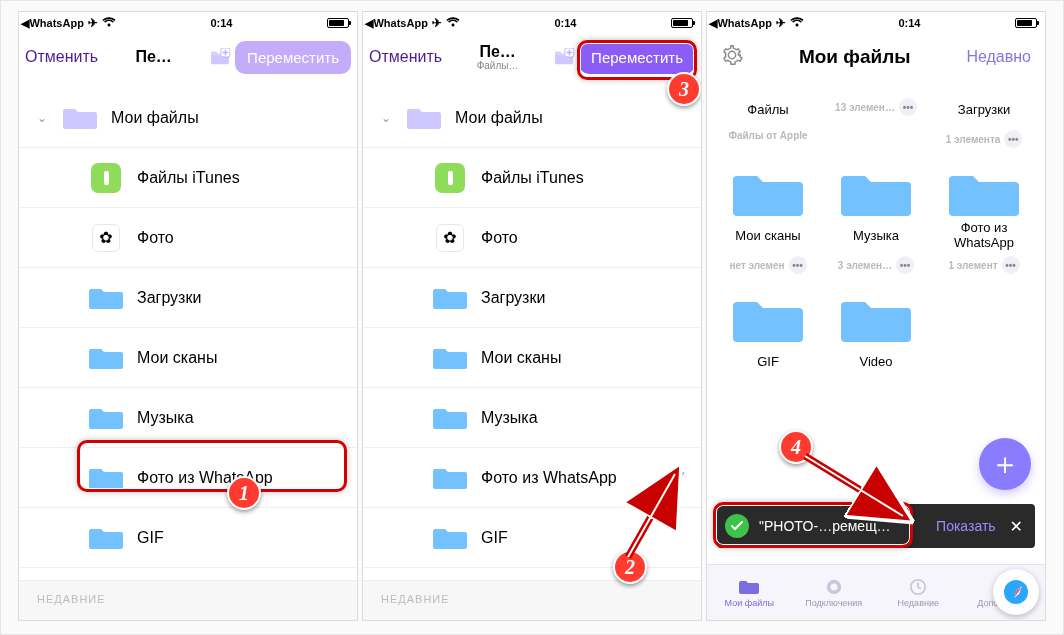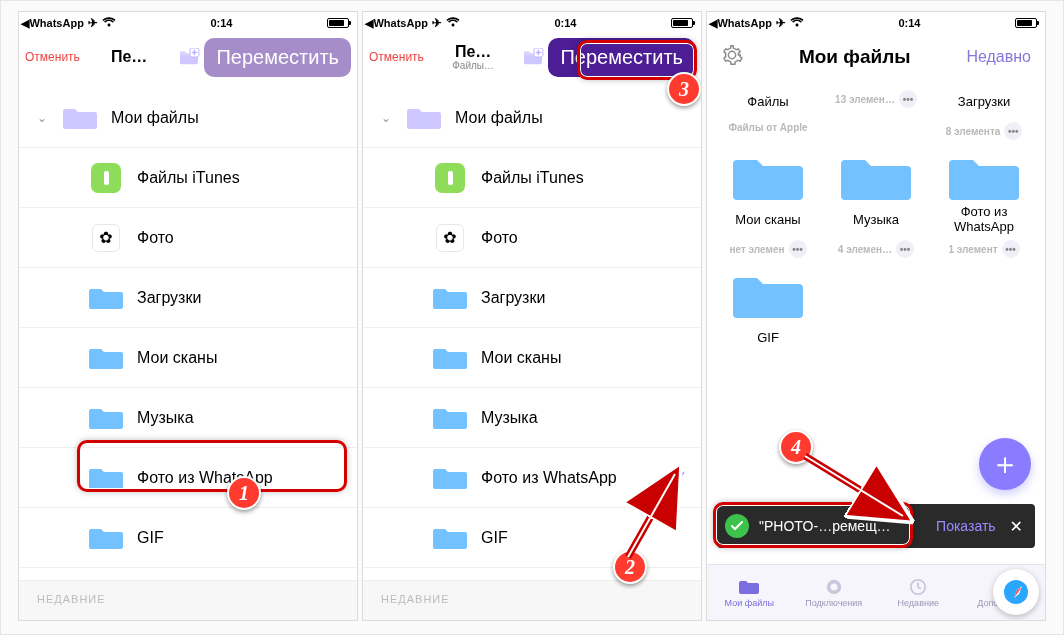--- a/index.html
+++ b/index.html
@@ -50,29 +50,29 @@
     content: ""; position: absolute; right: -3px; top: 2px; width: 2px; height: 4px;
     background: #000; border-radius: 0 1px 1px 0;
   }
   .sb-battery .fill { position:absolute; left:1px; top:1px; bottom:1px; width: 75%; background:#000; border-radius:1px;}
 
   
   .toolbar {
     display: flex; align-items: center; padding: 4px 6px; gap:4px;
     height: 50px;
   }
-  .toolbar .cancel { color:#ef4444; font-size:12px; }
+  .toolbar .cancel { color:#4c1d95; font-size:16px; }
   .toolbar .title-wrap { flex:1; text-align:center; line-height:1.1; }
   .toolbar .title-main { font-weight:700; font-size:16px; color:#000; }
   .toolbar .title-sub { font-size:10px; color:#888; }
   .toolbar .newfolder-ico { width:22px; height:18px; position:relative; }
   .newfolder-ico svg { width:22px; height:18px; }
 
   .btn-move {
-    background:#4c1d95; color:#fff; font-size:20px; padding:8px 12px;
+    background:#8b5cf6; color:#fff; font-size:15px; padding:8px 12px;
     border-radius:10px; font-weight:500;
   }
   .btn-move.disabled { opacity:.5; }
 
   
   .tree { padding-top: 6px; flex:1; overflow:hidden; }
   .row {
     display:flex; align-items:center; height:60px; padding: 0 10px 0 18px;
     border-bottom:1px solid #f0f0f0; gap:14px;
     position:relative;
@@ -106,20 +106,21 @@
   .title3 { font-weight:700; font-size:19px; }
   .select-btn { color:#8877d8; font-size:16px; }
 
   .grid {
     display:grid; grid-template-columns: repeat(3, 1fr);
     gap: 6px 6px; padding: 0 10px;
   }
   .card {
     display:flex; flex-direction:column; align-items:center; text-align:center;
     padding: 4px 2px 0 2px;
+    margin-top: 8px;
   }
   .card .big-folder { width:70px; height:54px; }
   .card .cap { font-size:13px; color:#000; line-height:1.15; min-height:32px; display:flex; align-items:center; justify-content:center;}
   .card .meta { font-size:10px; color:#b9b9b9; display:flex; align-items:center; gap:4px; margin-top:4px;font-weight:bold;}
   .dots-btn { width:18px; height:18px; border-radius:50%; background:#f0eef7; display:flex; align-items:center; justify-content:center; font-size:10px; color:#888;}
   .card.blue .big-folder path { fill:#73c2ff; }
 
   .fab {
     position:absolute; right:14px; bottom:130px;
     width:52px; height:52px; border-radius:50%; background:#8a7cff;
@@ -436,61 +437,67 @@
       </div>
       <div class="card purple">
         <div class="meta">
             <span>13 элемен…</span>
             <span class="dots-btn">•••</span>
           </div>
       </div>
       <div class="card purple">
         <div class="cap">Загрузки</div>
         <div class="meta">
-            <span>8 элемента</span>
+            <span>1 элемента</span>
             <span class="dots-btn">•••</span>
           </div>
       </div>
 
       <div class="card blue">
         <svg class="big-folder" viewBox="0 0 70 54">
             <path d="M4 10h20l6 6h36a4 4 0 014 4v26a4 4 0 01-4 4H4a4 4 0 01-4-4V14a4 4 0 014-4z"></path>
           </svg>
         <div class="cap">Мои сканы</div>
         <div class="meta">
             <span>нет элемен</span>
             <span class="dots-btn">•••</span>
           </div>
       </div>
       <div class="card blue">
         <svg class="big-folder" viewBox="0 0 70 54">
             <path d="M4 10h20l6 6h36a4 4 0 014 4v26a4 4 0 01-4 4H4a4 4 0 01-4-4V14a4 4 0 014-4z"></path>
           </svg>
         <div class="cap">Музыка</div>
         <div class="meta">
-            <span>4 элемен…</span>
+            <span>3 элемен…</span>
             <span class="dots-btn">•••</span>
           </div>
       </div>
       <div class="card blue">
         <svg class="big-folder" viewBox="0 0 70 54">
             <path d="M4 10h20l6 6h36a4 4 0 014 4v26a4 4 0 01-4 4H4a4 4 0 01-4-4V14a4 4 0 014-4z"></path>
           </svg>
         <div class="cap">Фото из WhatsApp</div>
         <div class="meta">
             <span>1 элемент</span>
             <span class="dots-btn">•••</span>
           </div>
       </div>
 
       <div class="card blue">
         <svg class="big-folder" viewBox="0 0 70 54">
             <path d="M4 10h20l6 6h36a4 4 0 014 4v26a4 4 0 01-4 4H4a4 4 0 01-4-4V14a4 4 0 014-4z"></path>
           </svg>
         <div class="cap">GIF</div>
+      </div>
+      <div class="card blue">
+        <svg class="big-folder" viewBox="0 0 70 54">
+            <path d="M4 10h20l6 6h36a4 4 0 014 4v26a4 4 0 01-4 4H4a4 4 0 01-4-4V14a4 4 0 014-4z"></path>
+          </svg>
+        <div class="cap">Video</div>
       </div>
       <div></div>
     </div>
 
     <div class="fab">
         <span>＋</span>
       </div>
 
     <div class="toast">
       <span class="ok">

